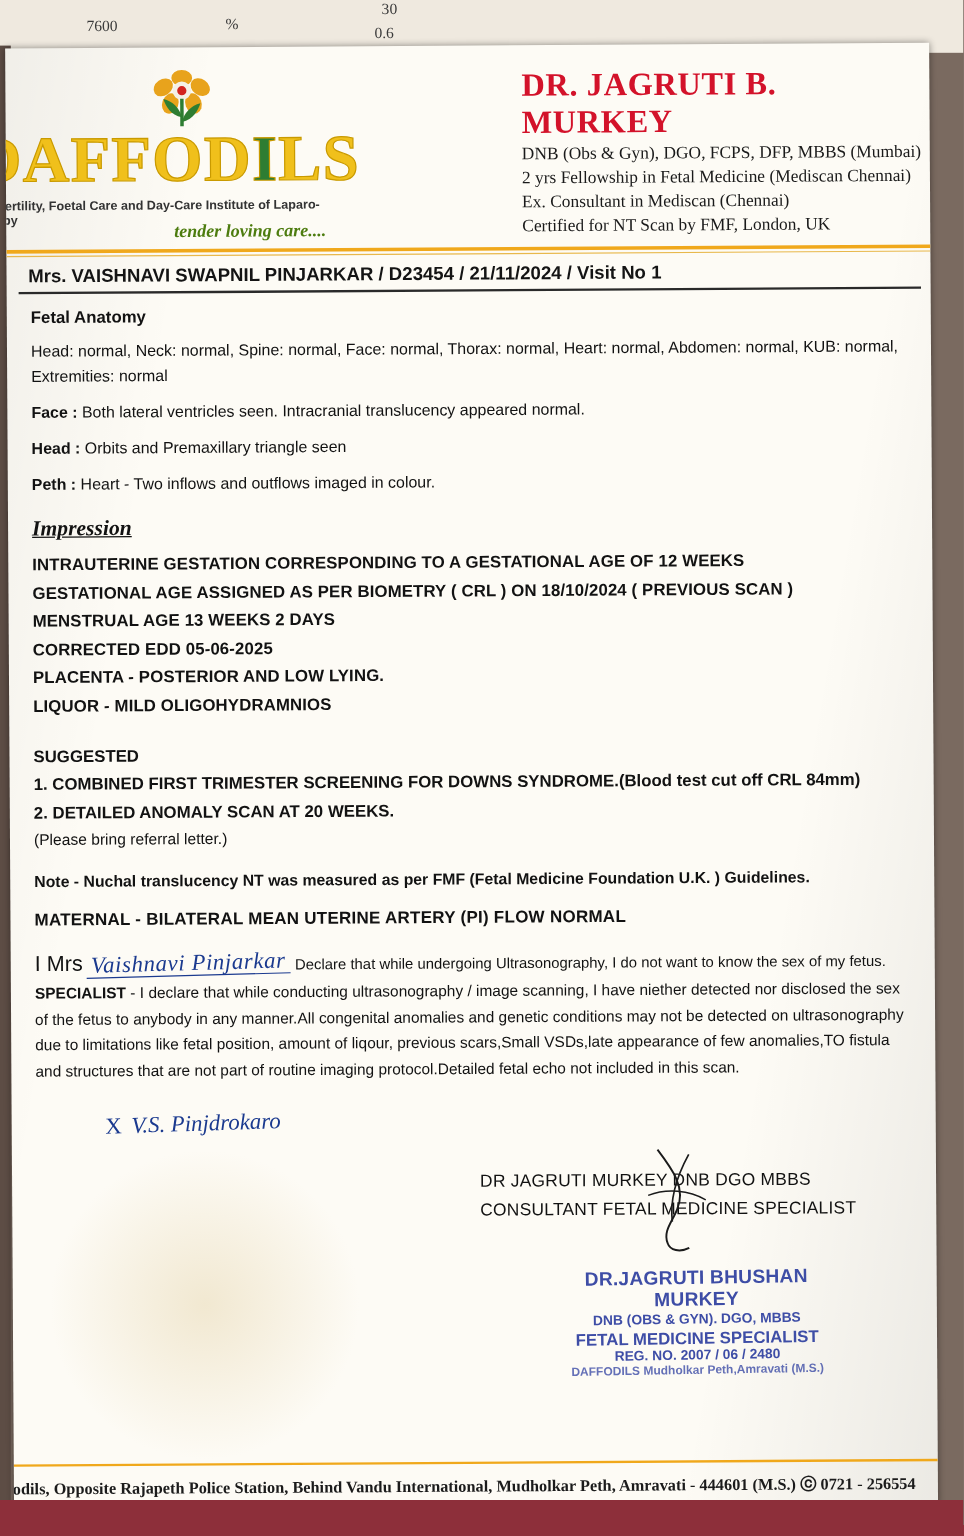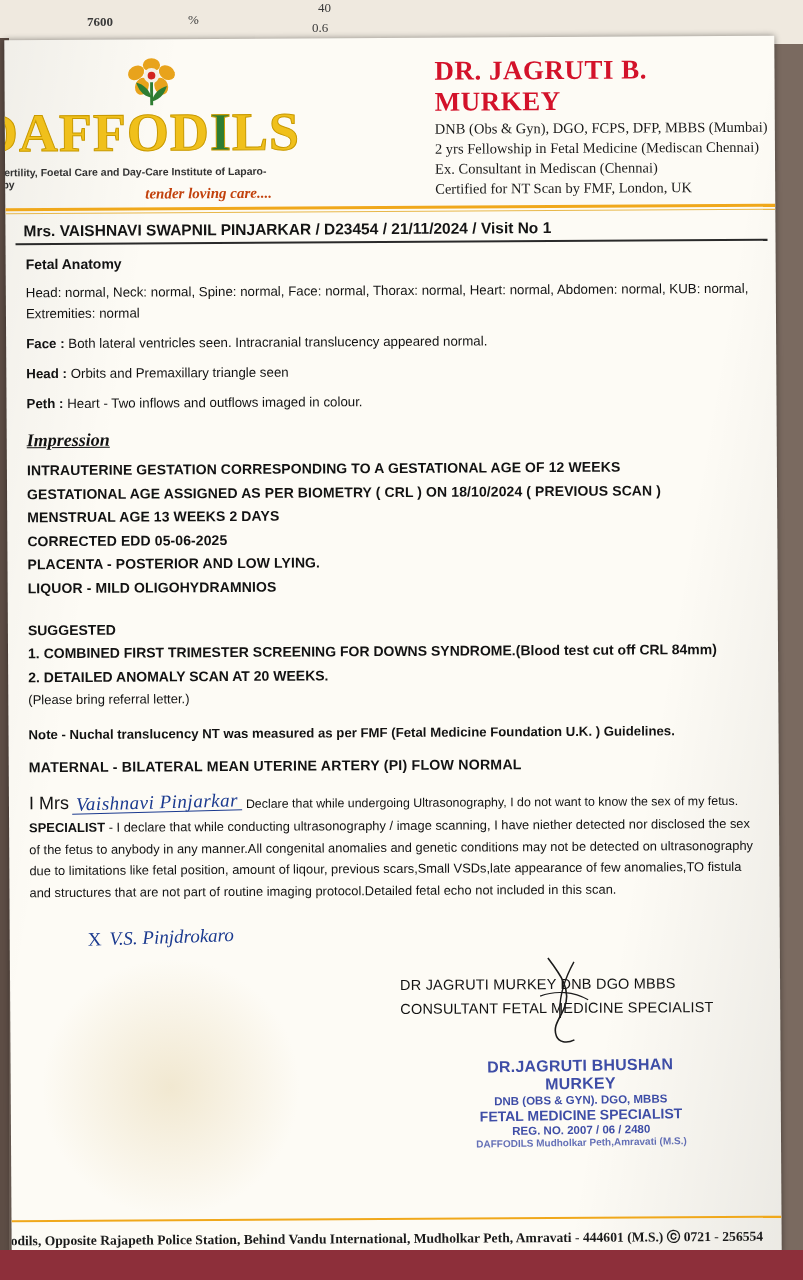--- a/index.html
+++ b/index.html
@@ -111,21 +111,21 @@
     font-size: 14.5px;
     color: #1a1a1a;
     margin-top: 3px;
   }
   .tagline {
     position: absolute;
     left: 140px; top: 146px;
     font-family: "Liberation Serif", serif;
     font-style: italic;
     font-size: 15px;
-    color: #c2410c;
+    color: #4d7c0f;
     font-weight: bold;
   }
   .rule-orange {
     position: absolute;
     left: 0; top: 168px;
     width: 770px; height: 3px;
     background: #f0a81b;
   }
   .rule-orange2 {
     position: absolute;
@@ -312,23 +312,23 @@
     width: 9px; height: 1218px;
     background: #5d4d45;
   }
 </style>
 </head>
 <body>
 
 <div class="photo">
 
   <div class="bg-top-strip">
-    <span class="scribble" style="left:87px; top:14px;font-weight:bold;">7600</span>
+    <span class="scribble" style="left:72px; top:14px;">7600</span>
     <span class="scribble" style="left:188px; top:12px;">%</span>
-    <span class="scribble" style="left:318px; top:0px;">40</span>
+    <span class="scribble" style="left:318px; top:0px;">30</span>
     <span class="scribble" style="left:312px; top:20px;text-align:right;">0.6</span>
   </div>
 
   <div class="left-edge"></div>
 
   <div class="page">
     <div class="page-shade"></div>
 
     <div class="letterhead">
       <div class="logo-block">

